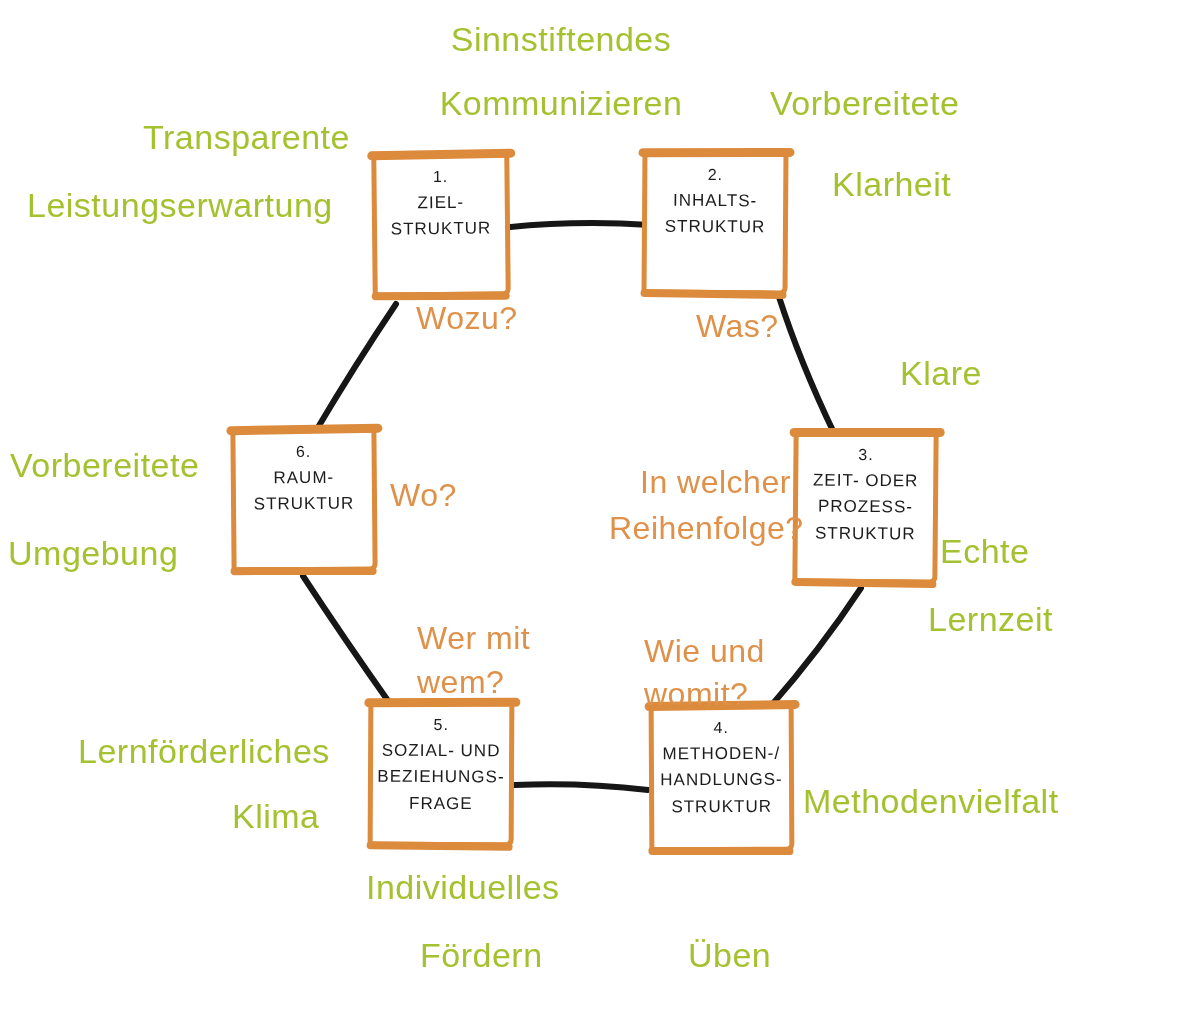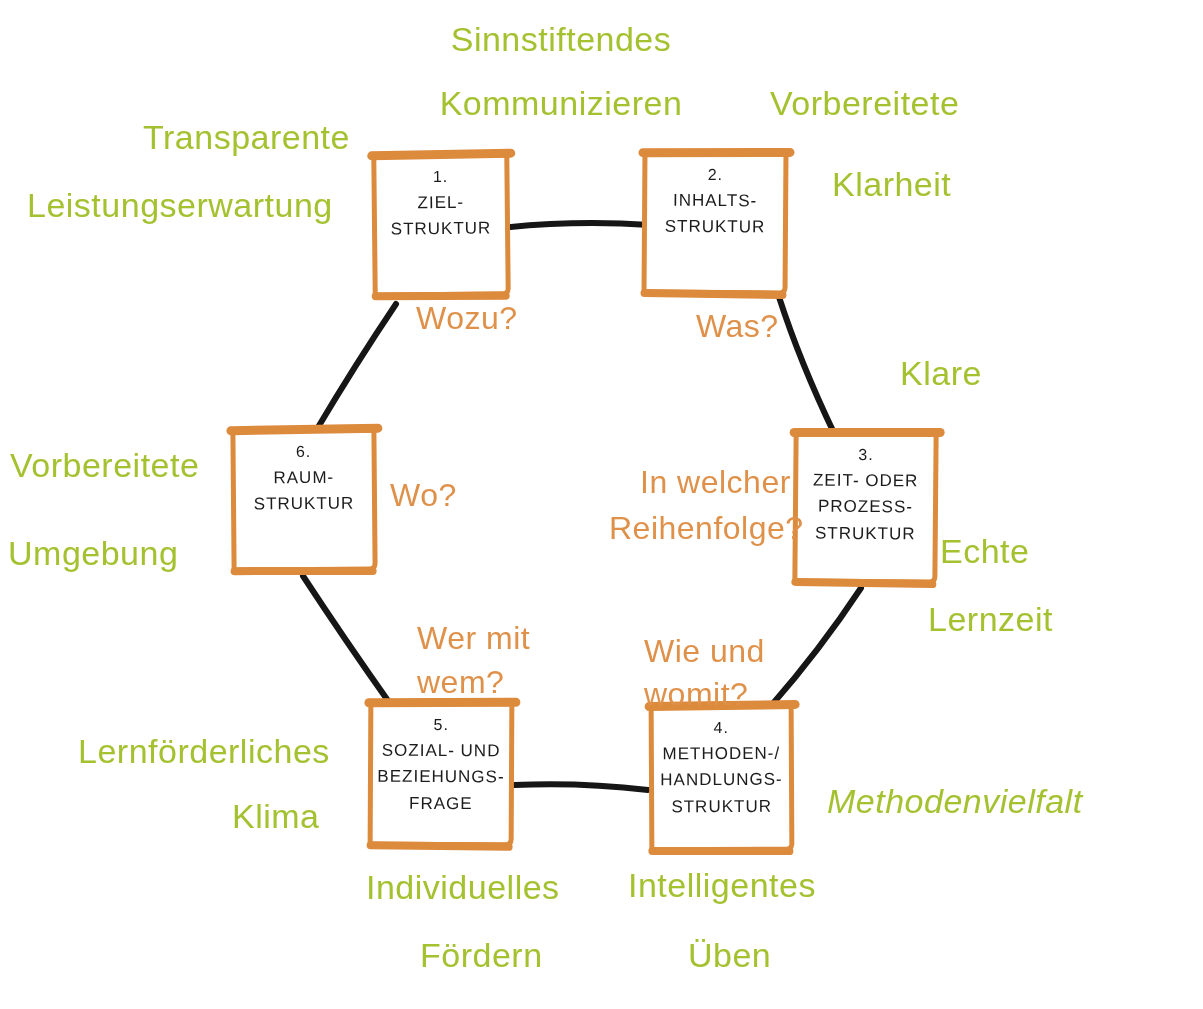--- a/index.html
+++ b/index.html
@@ -65,21 +65,21 @@
   .g-tl1{left:143px;top:118px;}
   .g-tl2{left:27px;top:186px;}
   .g-ks1{left:900px;top:330px;margin-top:24px;}
   .g-ks2{left:940px;top:396px;}
   .g-el1{left:940px;top:532px;}
   .g-el2{left:928px;top:600px;}
   .g-vu1{left:10px;top:446px;}
   .g-vu2{left:8px;top:512px;margin-top:22px;}
   .g-lk1{left:78px;top:732px;}
   .g-lk2{left:232px;top:797px;}
-  .g-mv{left:827px;top:782px;font-style:italic;}
+  .g-mv{left:803px;top:782px;}
   .g-if1{left:366px;top:868px;}
   .g-if2{left:420px;top:936px;}
   .g-iu1{left:628px;top:866px;}
   .g-iu2{left:688px;top:936px;}
 
   
   .q{
     position:absolute;z-index:3;color:var(--orange-q);
     font-size:32px;letter-spacing:0.5px;white-space:nowrap;
   }
@@ -174,16 +174,15 @@
   <div class="g g-vu2">Umgebung</div>
 
   <div class="g g-lk1">Lernförderliches</div>
   <div class="g g-lk2">Klima</div>
 
   <div class="g g-mv">Methodenvielfalt</div>
 
   <div class="g g-if1">Individuelles</div>
   <div class="g g-if2">Fördern</div>
 
-  <div class="g g-iu1">Intelligentes</div>
   <div class="g g-iu2">Üben</div>
 
 </div>
 
 </body></html>

